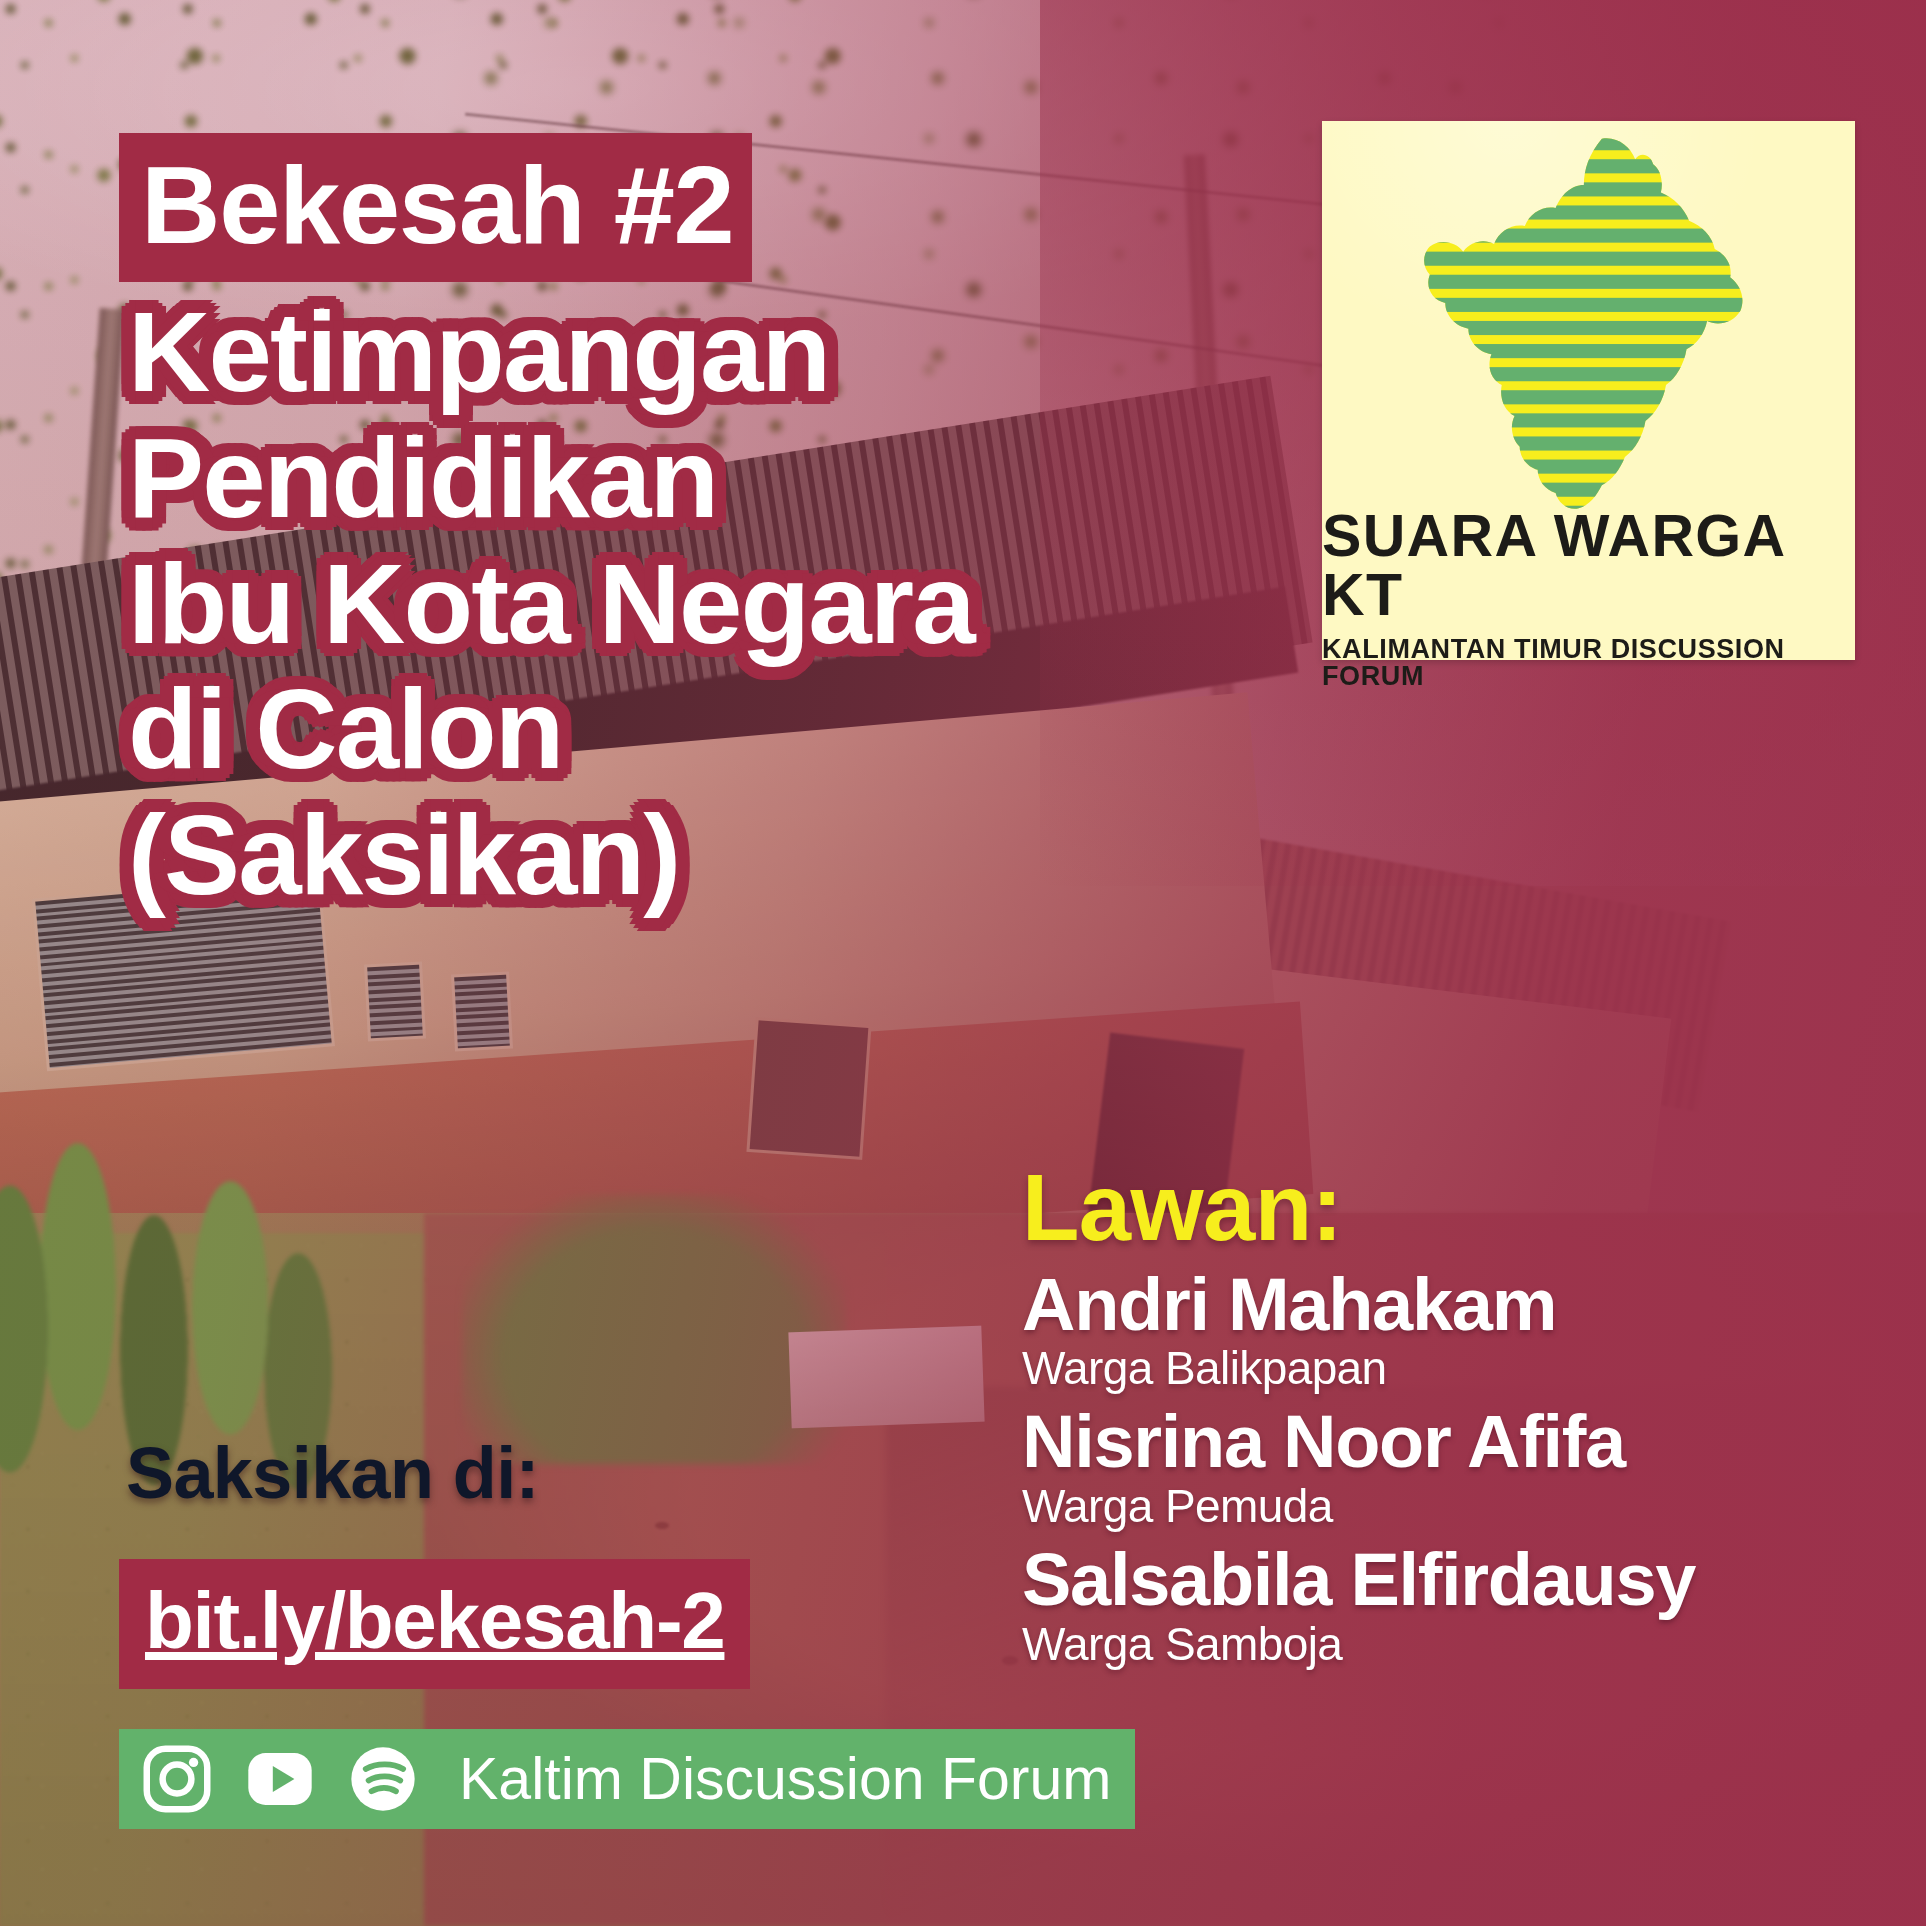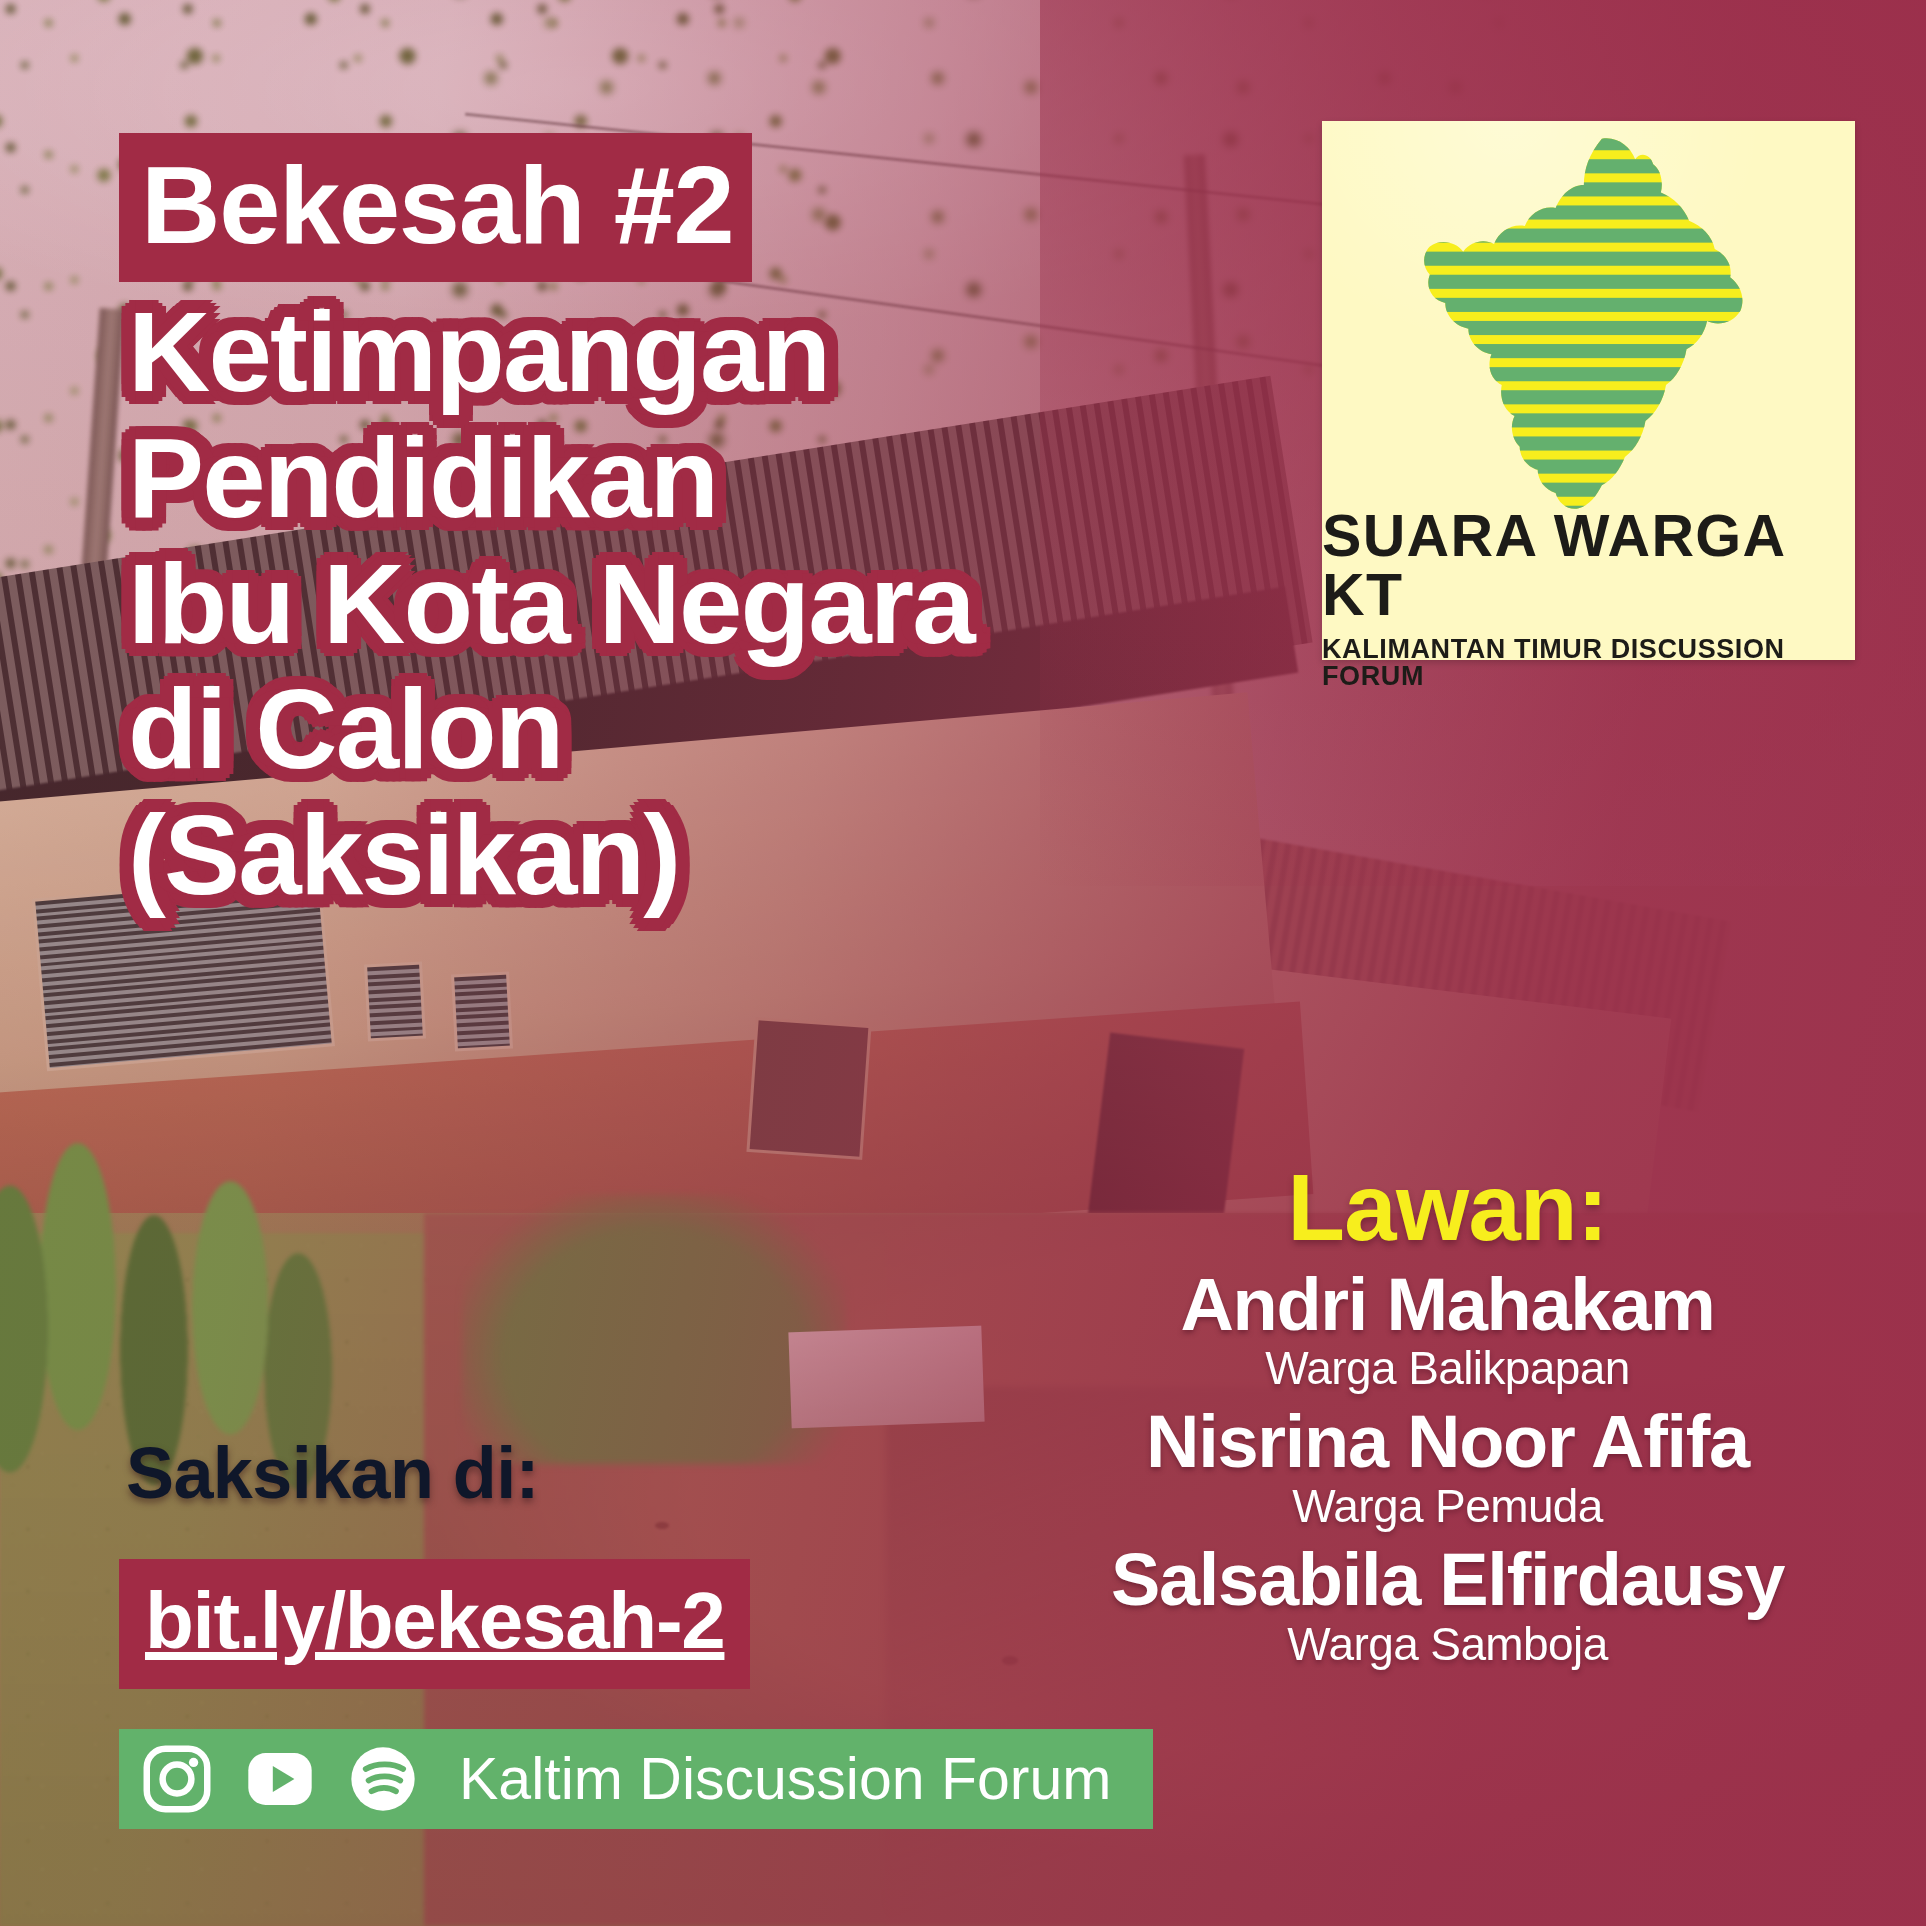--- a/index.html
+++ b/index.html
@@ -281,21 +281,21 @@
     font-size:59px;font-weight:bold;color:#1d1c18;
     letter-spacing:1.3px;line-height:1;margin-top:-9px;
   }
   .logo-sub{
     font-size:27px;font-weight:bold;color:#1d1c18;
     letter-spacing:0.6px;line-height:1;margin-top:10.3px;
   }
 
   
   .speakers{
-    position:absolute;right:61px;top:1149px;width:835px;text-align:center;
+    position:absolute;right:69px;top:1149px;width:835px;text-align:left;
   }
   .lawan{
     font-size:94px;font-weight:bold;color:#f7ee1d;line-height:1;
     margin:0 0 11.6px 0;letter-spacing:-0.6px;
     text-shadow:0 3.9px 6.4px rgba(80,18,36,.45);
   }
   .sp-name{
     font-size:74px;font-weight:bold;color:#ffffff;line-height:1.02;
     margin:0;letter-spacing:-1.3px;
     text-shadow:0 3.2px 5.8px rgba(80,18,36,.5);
@@ -318,21 +318,21 @@
     font-size:80px;font-weight:bold;letter-spacing:-1.3px;
     padding:22px 26px 28px 26px;
     display:inline-block;line-height:1;
   }
 
   
   .social{
     position:absolute;left:119px;top:1717px;
     background:#62b26b;
     display:flex;align-items:center;gap:31px;
-    padding:14px 42px 14px 22px;
+    padding:14px 24px 14px 22px;
   }
   .social .ic{width:72px;height:72px;display:block;flex:0 0 auto;}
   .social .handle{
     font-size:59px;color:#ffffff;font-weight:normal;
     letter-spacing:0px;line-height:1;margin-left:9px;white-space:nowrap;
   }
 </style>
 </head>
 <body>
 

